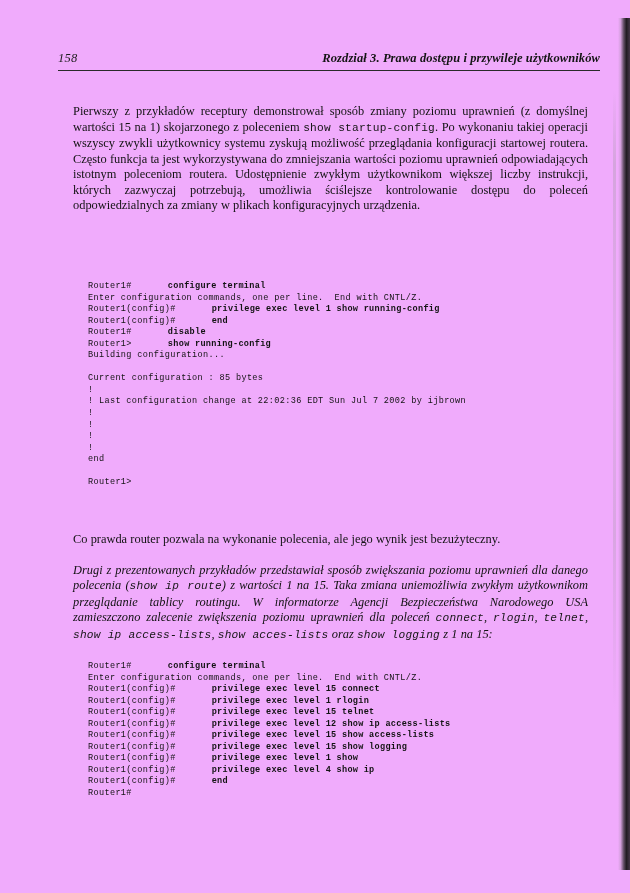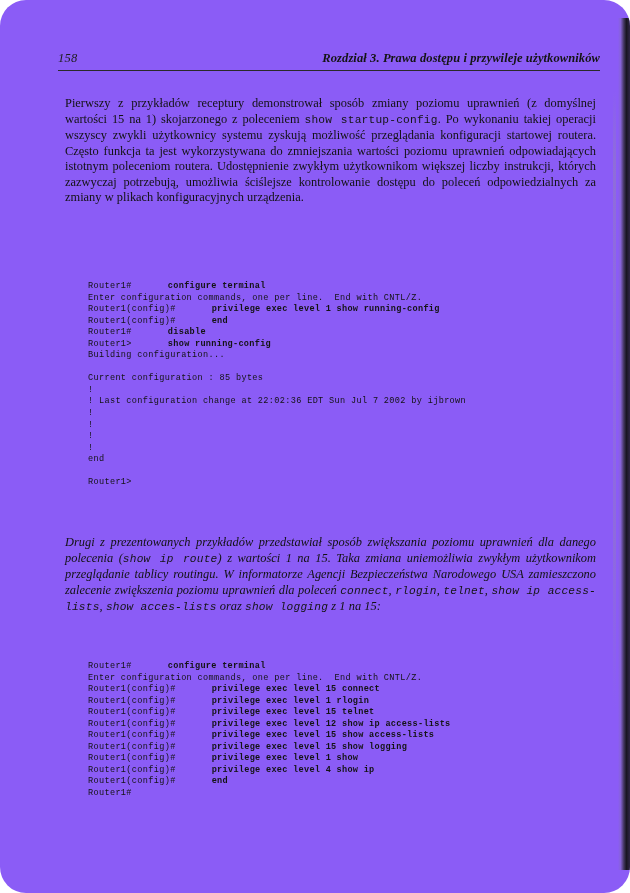--- a/index.html
+++ b/index.html
@@ -5,25 +5,24 @@
 <style>
   html, body {
     margin: 0;
     padding: 0;
     background: #ffffff;
   }
   .page {
     position: relative;
     width: 630px;
     height: 893px;
-    background: #8b5cf6;
+    background: #f0abfc;
     overflow: hidden;
     font-family: "Liberation Serif", "DejaVu Serif", serif;
     color: #1a1a1a;
-    border-radius: 26px;
   }
 
   
   .runhead {
     position: absolute;
     left: 58px;
     top: 51px;
     width: 542px;
     height: 19px;
     border-bottom: 1.4px solid #2a2a2a;
@@ -50,21 +49,21 @@
   }
 
   
   .body {
     position: absolute;
     left: 61px;
     top: 92px;
     width: 539px;
   }
   p.para {
-    margin: 4px;
+    margin: 12px;
     font-size: 12.4px;
     line-height: 15.55px;
     text-align: justify;
     text-justify: inter-word;
     letter-spacing: 0px;
     word-spacing: .1px;
     color: #121212;
   }
   p.gap-a  { margin-top: 16px; }
   p.gap-b  { margin-top: 15px; font-style: italic; }
@@ -162,20 +161,21 @@
 ! Last configuration change at 22:02:36 EDT Sun Jul 7 2002 by ijbrown
 !
 !
 !
 !
 end
 
 Router1&gt;</span></pre>
 
   <div class="body" style="top:520px;">
+    <p class="para">Co prawda router pozwala na wykonanie polecenia, ale jego wynik jest bezużyteczny.</p>
 
     <p class="para gap-b"><span>Drugi z prezentowanych przykładów przedstawiał sposób zwiększania poziomu uprawnień dla danego polecenia (</span><code class="inl">show ip route</code><span>) z wartości 1 na 15. Taka zmiana uniemożliwia zwykłym użytkownikom przeglądanie tablicy routingu. W informatorze Agencji Bezpieczeństwa Narodowego USA zamieszczono zalecenie zwiększenia poziomu uprawnień dla poleceń </span><code class="inl">connect</code><span>, </span><code class="inl">rlogin</code><span>, </span><code class="inl">telnet</code><span>, </span><code class="inl">show ip access-lists</code><span>, </span><code class="inl">show acces-lists</code><span> oraz </span><code class="inl">show logging</code><span> z 1 na 15:</span></p>
   </div>
 
   <pre class="listing listing-2"><span>Router1#<b>configure terminal</b>
 Enter configuration commands, one per line.  End with CNTL/Z.
 Router1(config)#<b>privilege exec level 15 connect</b>
 Router1(config)#<b>privilege exec level 1 rlogin</b>
 Router1(config)#<b>privilege exec level 15 telnet</b>
 Router1(config)#<b>privilege exec level 12 show ip access-lists</b>

